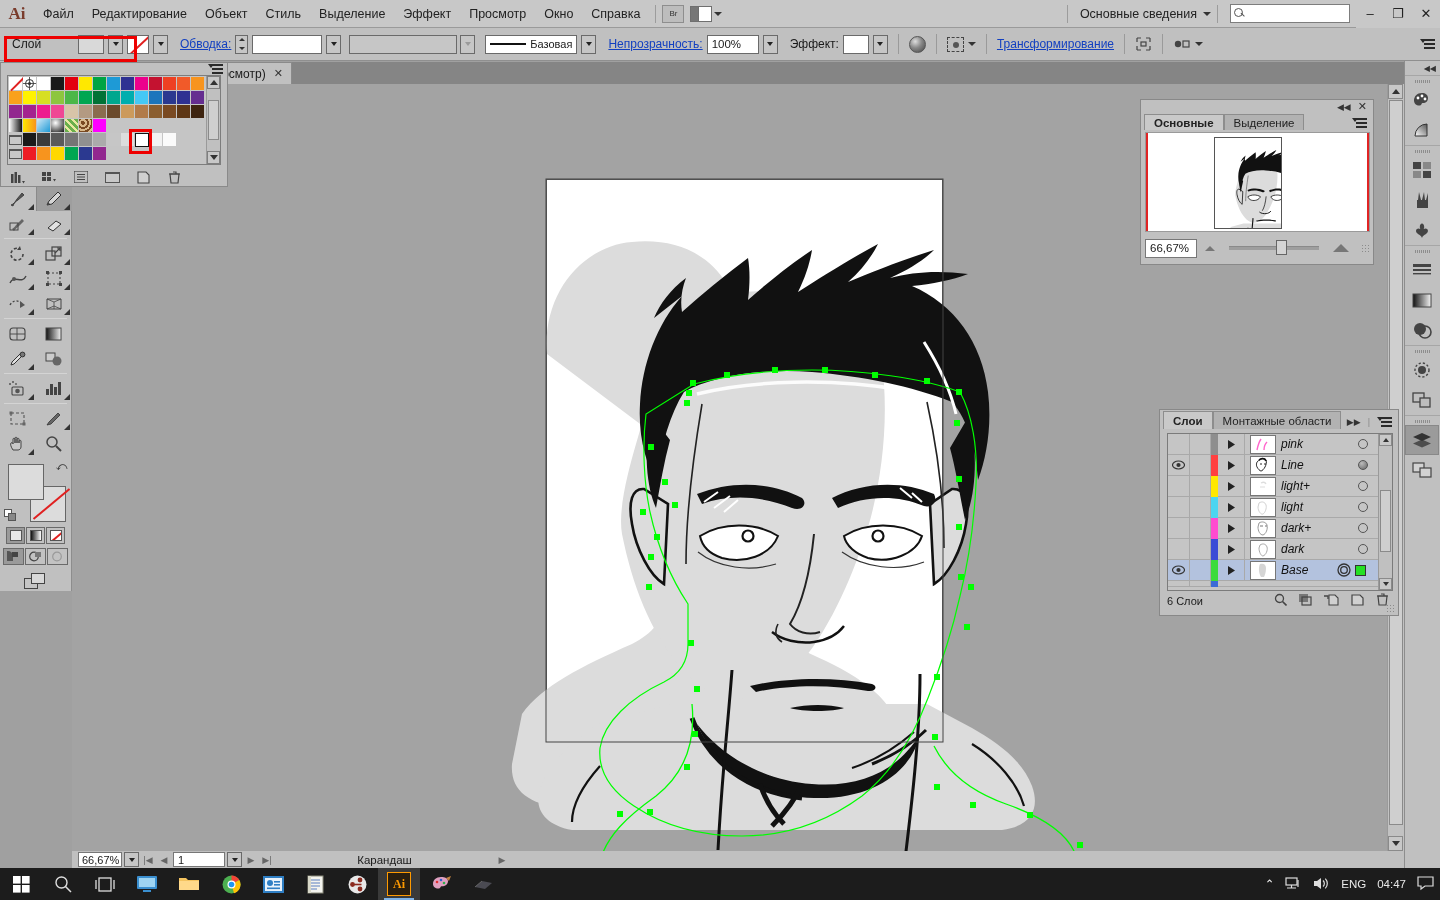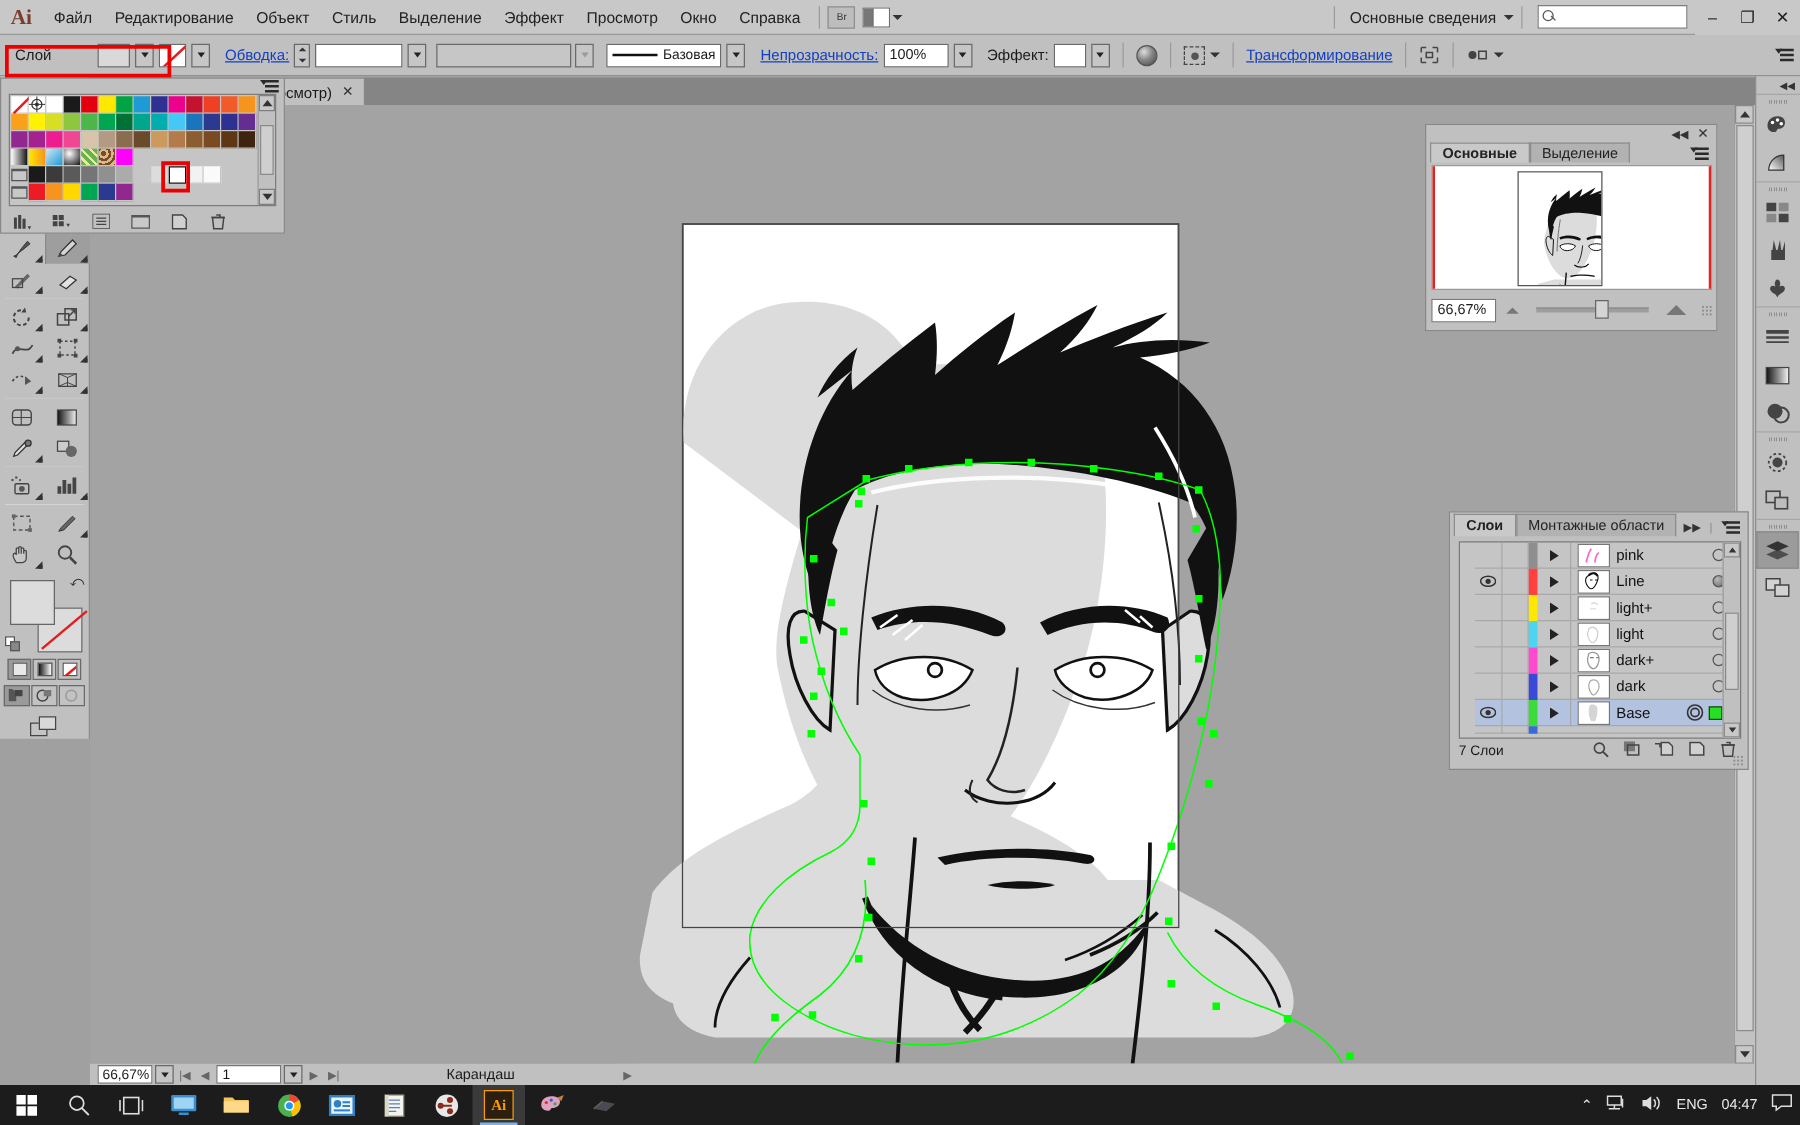--- a/index.html
+++ b/index.html
@@ -186,21 +186,21 @@
   .mtri{width:0;height:0;border-left:5px solid transparent;border-right:5px solid transparent;border-bottom:5px solid #777;}
   .mtri.big{border-left-width:8px;border-right-width:8px;border-bottom-width:8px;}
 
   
   .lypanel{position:absolute;left:1159px;top:409px;width:240px;height:207px;background:#c0c0c0;border:1px solid #888;z-index:30;}
   .ly-tabs{height:19px;display:flex;align-items:flex-end;padding-left:3px;}
   .ly-tab{height:18px;padding:0 9px;font-size:11.5px;display:flex;align-items:center;background:#b2b2b2;border:1px solid #8d8d8d;border-bottom:none;color:#222;}
   .ly-tab.active{background:#c9c9c9;font-weight:bold;}
   .ly-icons{margin-left:auto;display:flex;align-items:center;gap:7px;padding-right:5px;color:#333;font-size:9px;}
   .ly-list{position:absolute;left:7px;top:23px;width:226px;height:158px;background:#c5c5c5;border:1px solid #7b7b7b;overflow:hidden;}
-  .ly-rows{position:absolute;left:12px;top:-6px;width:210px;}
+  .ly-rows{position:absolute;left:0;top:-6px;width:210px;font-style:italic;}
   .ly-row{height:21px;display:flex;align-items:center;border-bottom:1px solid #a9a9a9;font-size:12px;}
   .ly-row.sel{background:#b3c2de;}
   .ly-eye{width:22px;height:21px;display:flex;align-items:center;justify-content:center;border-right:1px solid #a9a9a9;}
   .ly-lock{width:21px;height:21px;border-right:1px solid #a9a9a9;}
   .ly-color{width:7px;height:21px;}
   .ly-disc{width:27px;height:21px;display:flex;align-items:center;justify-content:center;border-right:1px solid #a9a9a9;}
   .ly-thumb{width:26px;height:19px;background:#fff;border:1px solid #777;margin:0 5px;overflow:hidden;}
   .ly-name{flex:1;color:#111;}
   .ly-target{width:31px;display:flex;align-items:center;justify-content:center;}
   .tcircle{width:10px;height:10px;border-radius:50%;border:1.4px solid #555;}
@@ -1282,21 +1282,21 @@
           <span style="width:0;height:0;border-left:3.5px solid transparent;border-right:3.5px solid transparent;border-bottom:4.5px solid #333;"></span>
         </div>
         <div class="sb-thumb" style="width:11px;height:62px;margin-bottom:38px;"></div>
         <div class="sb-arrow" style="width:13px;height:12px;position:absolute;bottom:0;">
           <span style="width:0;height:0;border-left:3.5px solid transparent;border-right:3.5px solid transparent;border-top:4.5px solid #333;"></span>
         </div>
       </div>
     </div>
 
     <div class="ly-foot">
-      <span>7 Слои</span>
+      <span>6 Слои</span>
       <div class="ly-footicons">
         <span>
           <svg width="13" height="13">
               <circle cx="5.5" cy="5.5" r="4" fill="none" stroke="#444" stroke-width="1.3"></circle>
               <path d="M8.5 8.5l4 4" stroke="#444" stroke-width="1.6"></path>
             </svg>
         </span>
         <span>
           <svg width="13" height="12">
               <rect x="0" y="0" width="9" height="8" fill="#777"></rect>

